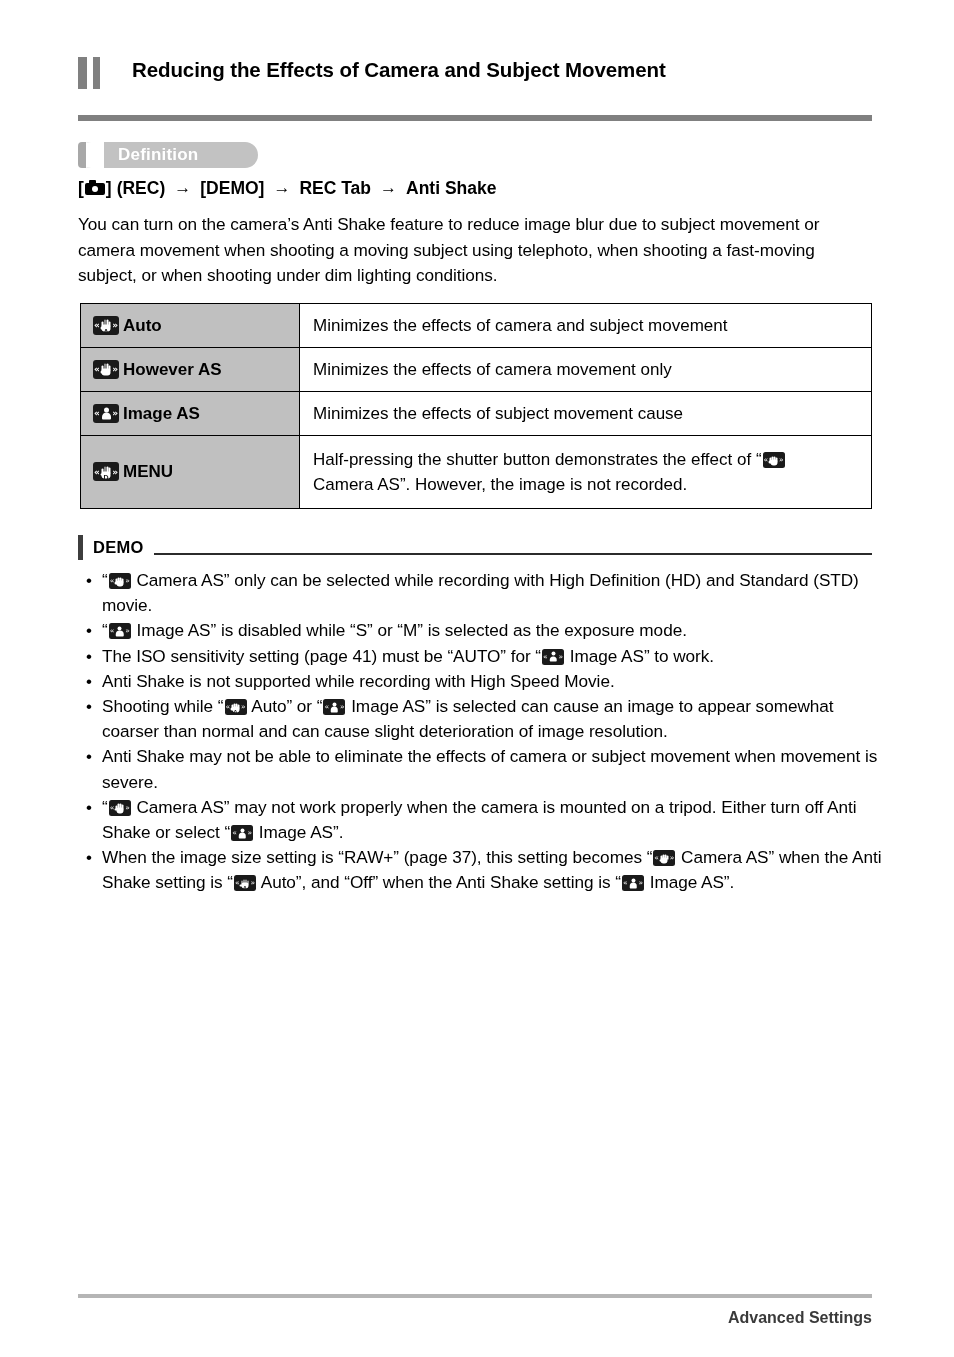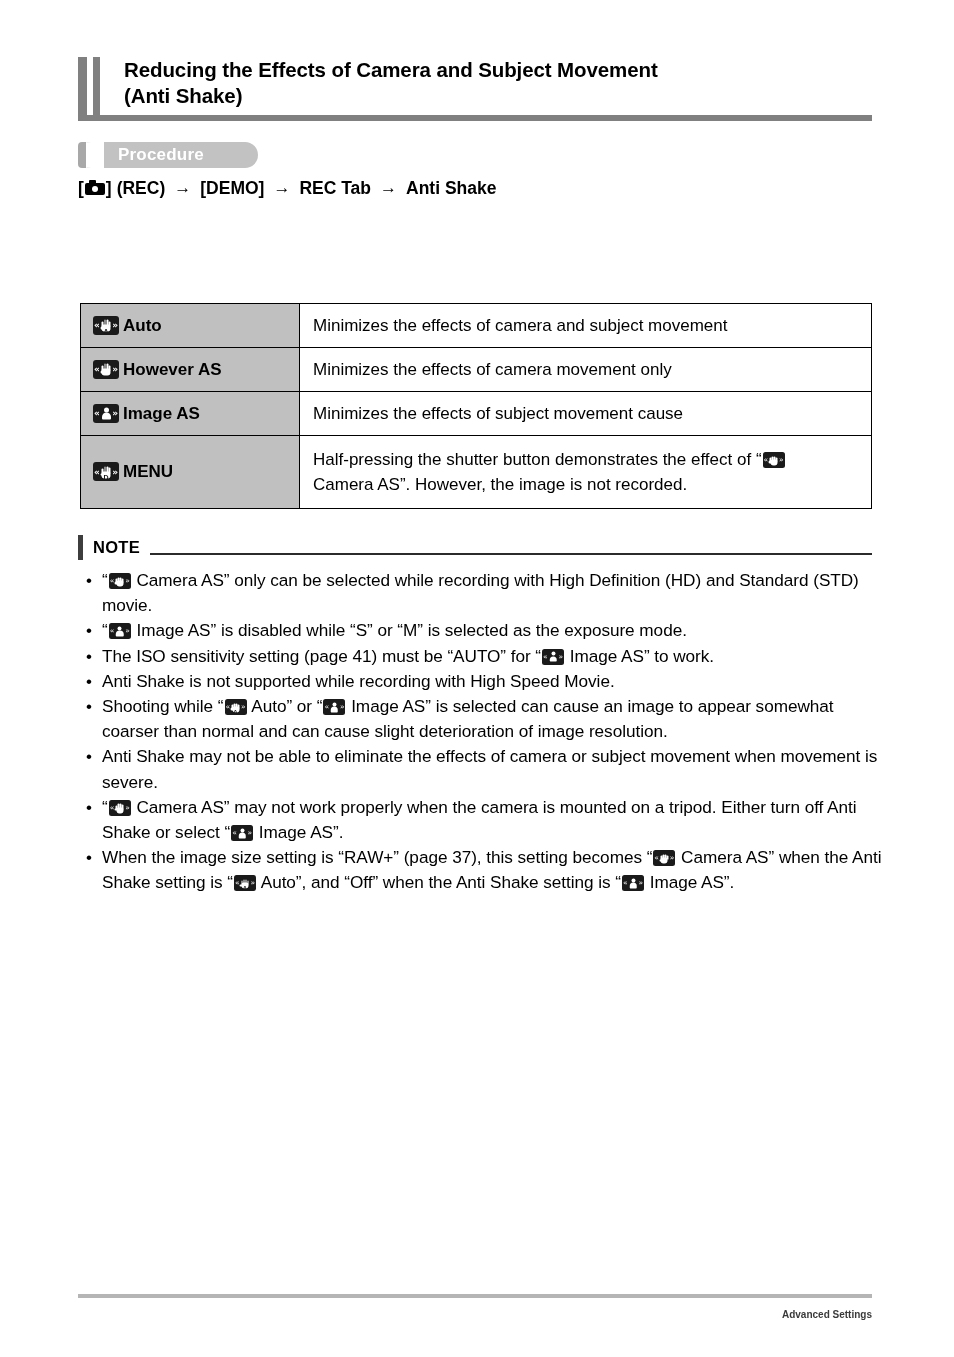--- a/index.html
+++ b/index.html
@@ -43,21 +43,21 @@
   .title-bar-gap {
     width: 6px;
     flex: 0 0 auto;
   }
   .title-bar-thin {
     width: 7px;
     background: #808080;
     flex: 0 0 auto;
   }
   .title-text {
-    padding-left: 24px;
+    padding-left: 32px;
     font-size: 20.5px;
     font-weight: bold;
     line-height: 26px;
     letter-spacing: -0.1px;
     padding-bottom: 6px;
     flex: 1 1 auto;
   }
   .title-rule {
     position: absolute;
     left: 78px;
@@ -392,67 +392,67 @@
     left: 0;
     top: 1313px;
     width: 954px;
     text-align: center;
     font-size: 19px;
   }
   .footer-chapter {
     position: absolute;
     right: 82px;
     top: 1309px;
-    font-size: 10px;
+    font-size: 16px;
     font-weight: bold;
     color: #3a3a3a;
   }
 </style>
 </head>
 <body>
 
 <div class="page">
 
   <div class="title-block">
     <div class="title-row">
       <div class="title-bar-thick"></div>
       <div class="title-bar-gap"></div>
       <div class="title-bar-thin"></div>
       <div class="title-text">
         <div>Reducing the Effects of Camera and Subject Movement</div>
-        <div>(Anti Shake)</div>
       </div>
     </div>
   </div>
   <div class="title-rule"></div>
 
   <div class="procedure">
     <div class="procedure-notch"></div>
     <div class="procedure-tab"></div>
-    <span class="procedure-label">Procedure</span>
+    <span class="procedure-label">Definition</span>
   </div>
 
   <div class="path-line">
     <span>[</span>
     <span class="cam-glyph">
       <span class="body"></span>
         <span class="bump"></span>
         <span class="lens"></span>
     </span>
     <span>]</span>
     <span style="width:5px"></span>
     <span>(REC)</span>
     <span class="arrow">→</span>
     <span>[DEMO]</span>
     <span class="arrow">→</span>
     <span>REC Tab</span>
     <span class="arrow">→</span>
     <span>Anti Shake</span>
   </div>
 
+  <div class="body-para">You can turn on the camera’s Anti Shake feature to reduce image blur due to subject movement or camera movement when shooting a moving subject using telephoto, when shooting a fast-moving subject, or when shooting under dim lighting conditions.</div>
 
   <table class="as-table">
     <tbody>
       <tr>
         <td class="c1">
           <span class="as-icon">
             <span class="mk-l">«</span><span class="mk-r">»</span>
             <span class="hand">
                 <span class="thumb"></span>
                 <span class="f f1"></span>
@@ -516,21 +516,21 @@
                 <span class="f f3"></span>
                 <span class="f f4"></span>
                 <span class="palm"></span>
               </span></span><span> Camera AS”. However, the image is not recorded.</span></td>
       </tr>
     </tbody>
   </table>
 
   <div class="note-head">
     <div class="note-bar"></div>
-    <div class="note-label">NOTE</div>
+    <div class="note-label">DEMO</div>
     <div class="note-rule"></div>
   </div>
 
   <div class="notes" id="note-list">
       <div class="note-item">
         <span class="note-bullet">•</span>
         <span class="note-text">“<span class="as-icon inline"><span class="mk-l">«</span><span class="mk-r">»</span><span class="hand">
               <span class="thumb"></span>
               <span class="f f1"></span>
               <span class="f f2"></span>

